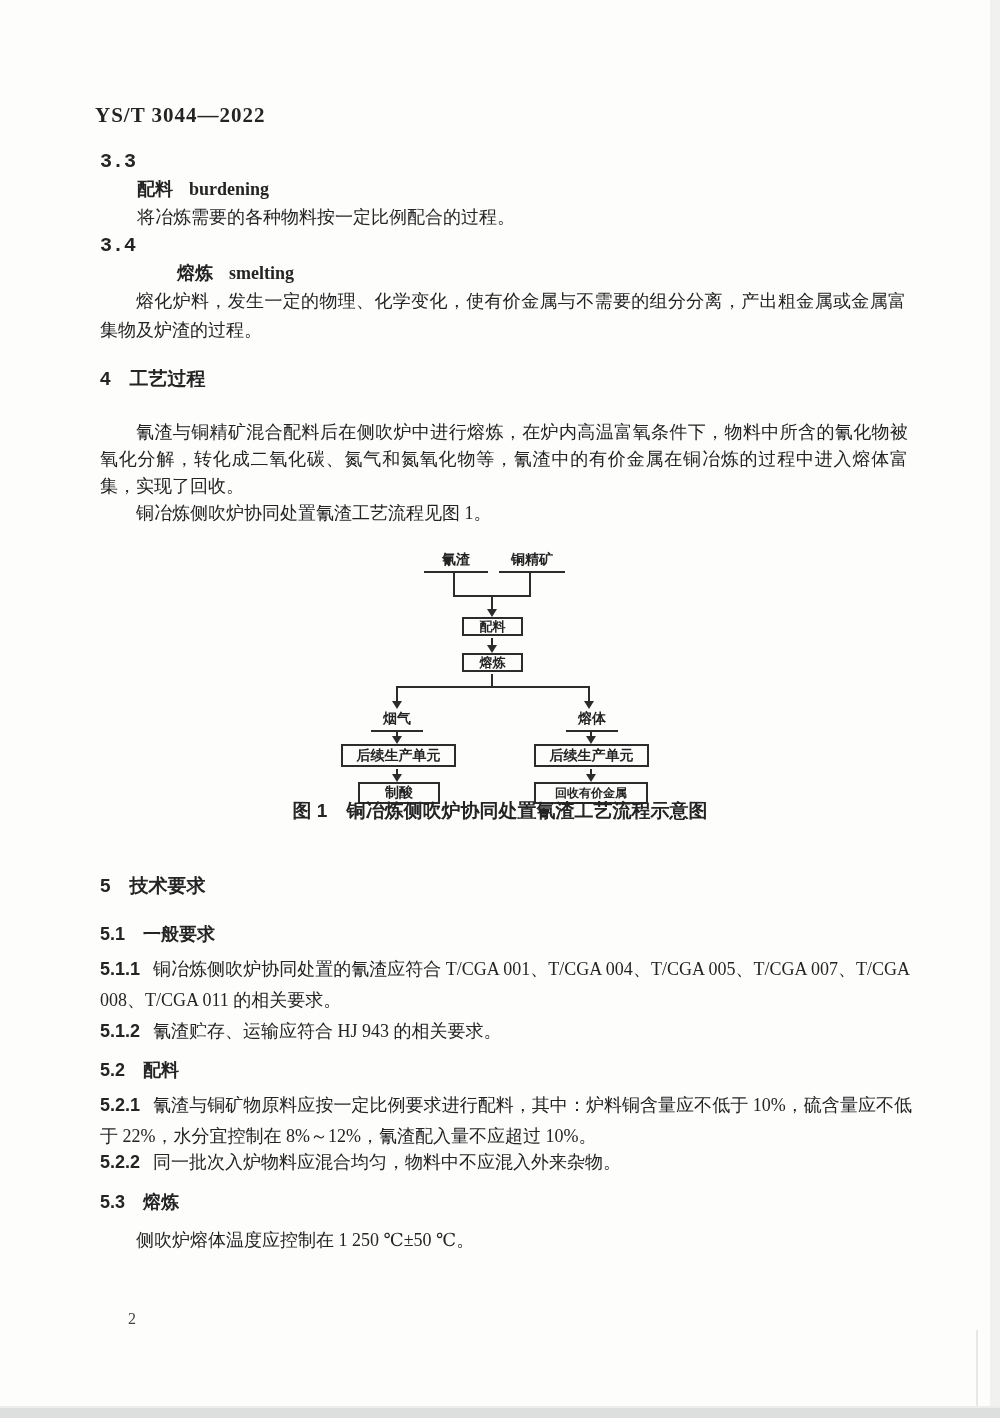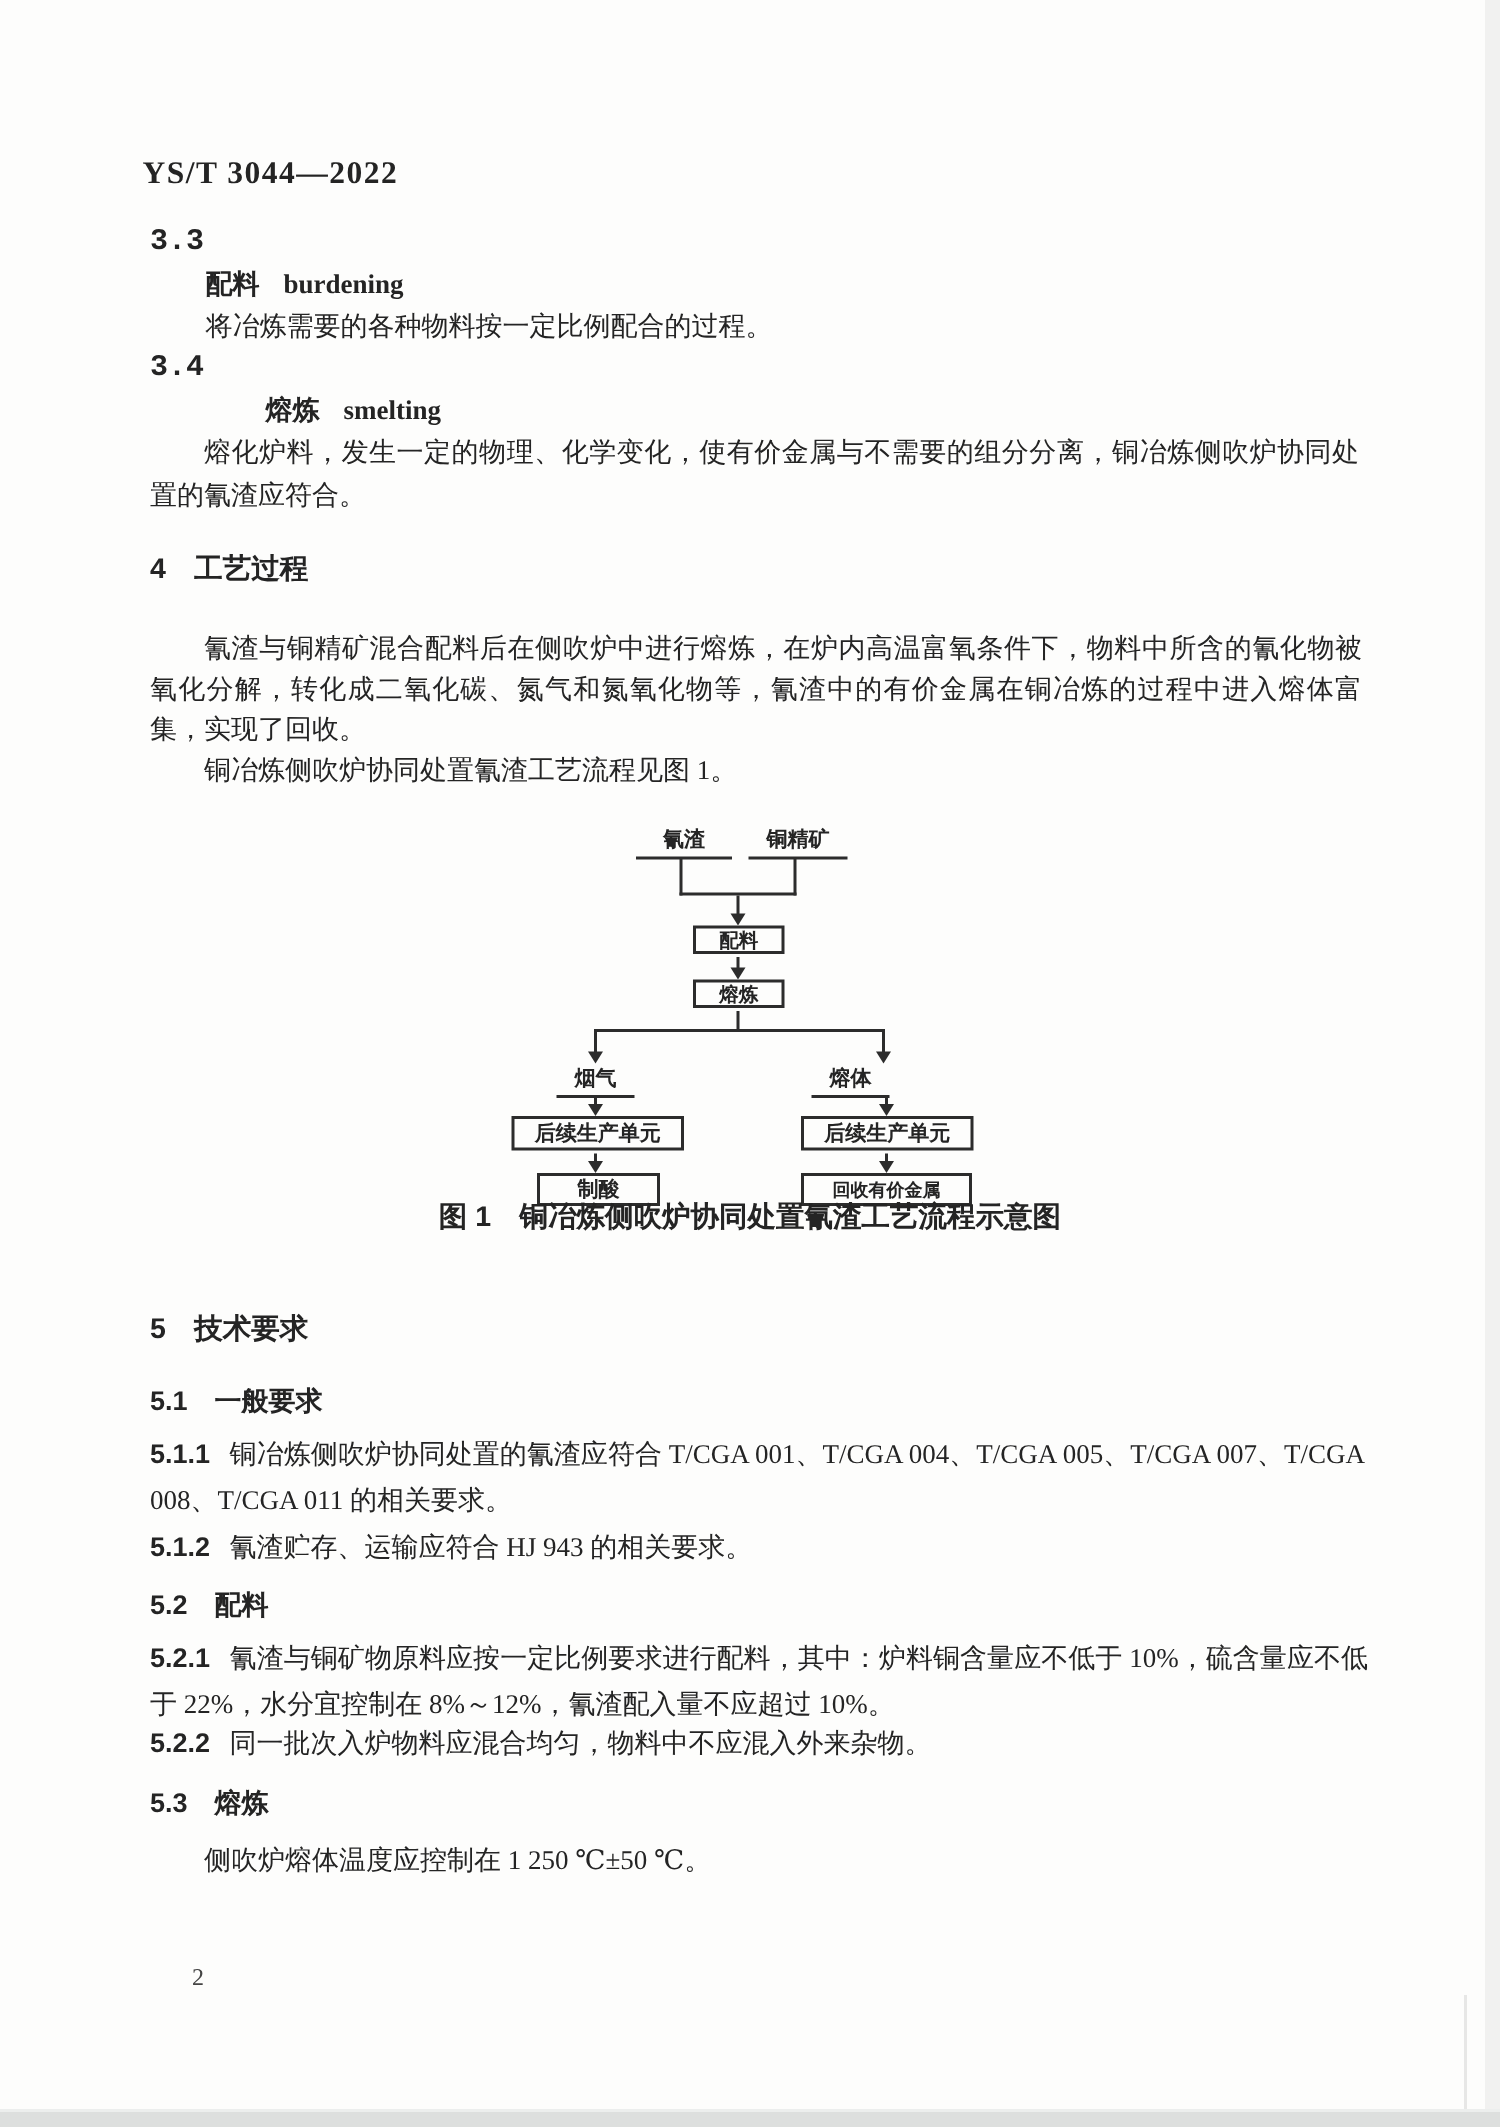--- a/index.html
+++ b/index.html
@@ -82,21 +82,21 @@
   <div class="abs sec-num" style="left:100px; top:150px;">3.3</div>
   <div class="abs term-line" style="left:137px; top:177px;">
     <span class="term-cn">配料</span><span class="term-en">burdening</span>
   </div>
   <div class="abs body-text" style="left:137px; top:203px; width:770px;">将冶炼需要的各种物料按一定比例配合的过程。</div>
 
   <div class="abs sec-num" style="left:100px; top:234px;">3.4</div>
   <div class="abs term-line" style="left:137px; top:261px;margin-left:40px;">
     <span class="term-cn">熔炼</span><span class="term-en">smelting</span>
   </div>
-  <div class="abs body-text" style="left:100px; top:287px; width:806px; text-indent:2em; line-height:29px;">熔化炉料，发生一定的物理、化学变化，使有价金属与不需要的组分分离，铜冶炼侧吹炉协同处置的氰渣应符合。</div>
+  <div class="abs body-text" style="left:100px; top:287px; width:806px; text-indent:2em; line-height:29px;">熔化炉料，发生一定的物理、化学变化，使有价金属与不需要的组分分离，产出粗金属或金属富集物及炉渣的过程。</div>
 
   <div class="abs heading" style="left:100px; top:366px;">4　工艺过程</div>
   <div class="abs para" style="left:100px; top:419px; width:808px;">氰渣与铜精矿混合配料后在侧吹炉中进行熔炼，在炉内高温富氧条件下，物料中所含的氰化物被氧化分解，转化成二氧化碳、氮气和氮氧化物等，氰渣中的有价金属在铜冶炼的过程中进入熔体富集，实现了回收。</div>
   <div class="abs para" style="left:100px; top:500px; width:808px;">铜冶炼侧吹炉协同处置氰渣工艺流程见图 1。</div>
 
   <div class="flowchart">
 
     <div class="fc-label" style="left:424px; top:2px; width:64px;">氰渣</div>
     <div class="fc-label" style="left:499px; top:2px; width:66px;">铜精矿</div>
 
@@ -113,21 +113,21 @@
     <div class="fc-box" style="left:462px; top:104px; width:61px; height:19px;">熔炼</div>
     <div class="fc-line" style="left:491px; top:125px; width:2px; height:14px;"></div>
 
     <div class="fc-line" style="left:396px; top:137px; width:194px; height:2px;"></div>
     <div class="fc-line" style="left:396px; top:137px; width:2px; height:16px;"></div>
     <div class="fc-arrow" style="left:392px; top:152px;"></div>
     <div class="fc-line" style="left:588px; top:137px; width:2px; height:16px;"></div>
     <div class="fc-arrow" style="left:584px; top:152px;"></div>
 
     <div class="fc-label" style="left:371px; top:161px; width:52px;">烟气</div>
-    <div class="fc-label" style="left:541px; top:161px; width:52px;">熔体</div>
+    <div class="fc-label" style="left:566px; top:161px; width:52px;">熔体</div>
 
     <div class="fc-line" style="left:396px; top:182px; width:2px; height:6px;"></div>
     <div class="fc-arrow" style="left:392px; top:187px;"></div>
     <div class="fc-line" style="left:590px; top:182px; width:2px; height:6px;"></div>
     <div class="fc-arrow" style="left:586px; top:187px;"></div>
 
     <div class="fc-box" style="left:341px; top:195px; width:115px; height:23px; font-size:14px;">后续生产单元</div>
     <div class="fc-box" style="left:534px; top:195px; width:115px; height:23px; font-size:14px;">后续生产单元</div>
 
     <div class="fc-line" style="left:396px; top:220px; width:2px; height:6px;"></div>

